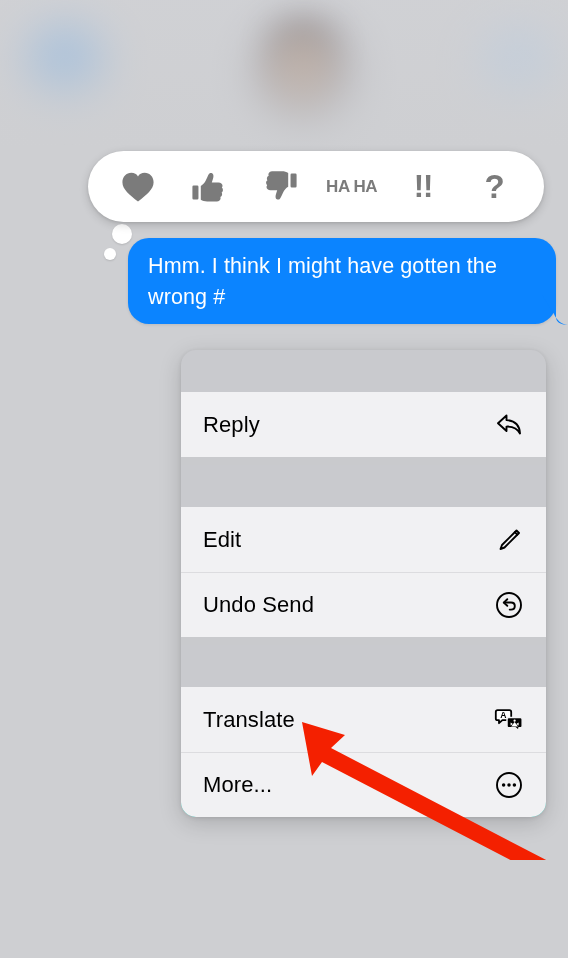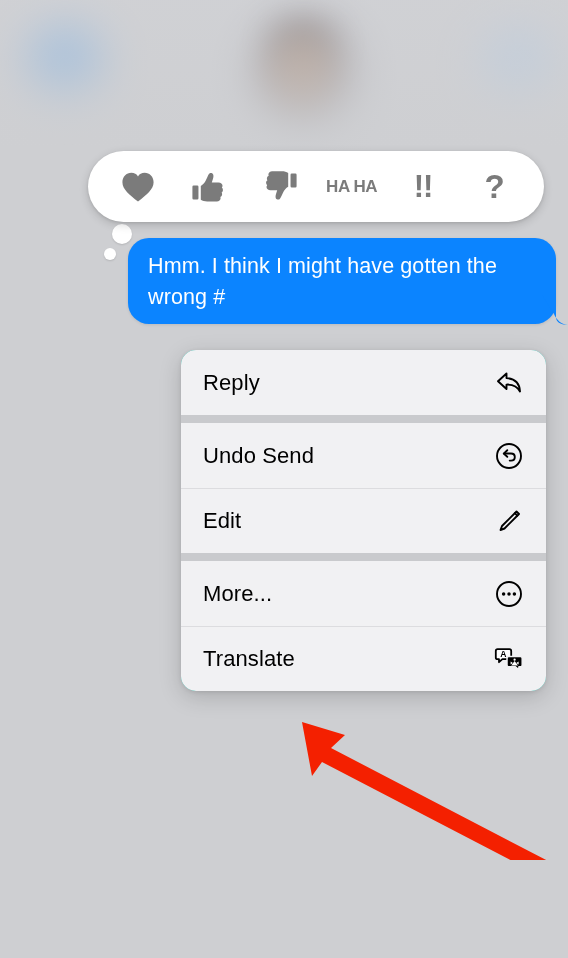--- a/index.html
+++ b/index.html
@@ -146,21 +146,21 @@
   
   .ctx-menu {
     position:absolute;
     left:181px; top:350px;
     width:365px;
     border-radius:15px;
     overflow:hidden;
     box-shadow:0 6px 22px rgba(0,0,0,.17), 0 1px 4px rgba(0,0,0,.10);
     background:#c9cace;
   }
-  .ctx-group { background:#14b8a6; }
+  .ctx-group { background:#14b8a6;margin-top:42px; }
   .ctx-gap { height:8px; background:#c9cacd; }
 
   .ctx-item {
     position:relative;
     height:65px;
     display:flex;
     align-items:center;
     justify-content:space-between;
     padding:0 22px 0 22px;
     background:#f1f1f3;
@@ -269,70 +269,70 @@
             <path d="M11.5 3.5 L3 11.2 L11.5 19 V14.6 C18 14.3 22.5 16.6 25 21.5 C24.6 13.4 20 8.6 11.5 8.1 Z"></path>
           </svg>
         </span>
       </div>
     </div>
 
     <div class="ctx-gap"></div>
 
     <div class="ctx-group">
       <div class="ctx-item">
+        <span class="ctx-label">Edit</span>
+        <span class="ctx-icon">
+          <svg width="28" height="28" viewBox="0 0 28 28" fill="none" stroke="#000" stroke-width="1.9" stroke-linecap="round" stroke-linejoin="round">
+            <path d="M21.5 4.5 L24 7 L9.5 21.5 L5.5 23 L7 19 Z"></path>
+            <path d="M19.8 6.2 L22.3 8.7"></path>
+          </svg>
+        </span>
+      </div>
+      <div class="ctx-item">
         <span class="ctx-label">Undo Send</span>
         <span class="ctx-icon">
           <svg width="28" height="28" viewBox="0 0 28 28" fill="none" stroke="#000" stroke-width="1.9">
             <circle cx="14" cy="14" r="12"></circle>
             <path d="M9.2 11.5 H16 c2.3 0 3.8 1.5 3.8 3.5 0 2-1.5 3.6-3.8 3.6 h-1.3" stroke-linecap="round" stroke-linejoin="round"></path>
             <path d="M12.3 8.2 L8.7 11.6 L12.3 14.8" stroke-linecap="round" stroke-linejoin="round"></path>
           </svg>
         </span>
       </div>
-      <div class="ctx-item">
-        <span class="ctx-label">Edit</span>
-        <span class="ctx-icon">
-          <svg width="28" height="28" viewBox="0 0 28 28" fill="none" stroke="#000" stroke-width="1.9" stroke-linecap="round" stroke-linejoin="round">
-            <path d="M21.5 4.5 L24 7 L9.5 21.5 L5.5 23 L7 19 Z"></path>
-            <path d="M19.8 6.2 L22.3 8.7"></path>
-          </svg>
-        </span>
-      </div>
     </div>
 
     <div class="ctx-gap"></div>
 
     <div class="ctx-group">
-      <div class="ctx-item">
-        <span class="ctx-label">More...</span>
-        <span class="ctx-icon">
-          <svg width="28" height="28" viewBox="0 0 28 28" fill="none">
-            <circle cx="14" cy="14" r="12" stroke="#000" stroke-width="1.9"></circle>
-            <circle cx="8.6" cy="14" r="1.75" fill="#000"></circle>
-            <circle cx="14" cy="14" r="1.75" fill="#000"></circle>
-            <circle cx="19.4" cy="14" r="1.75" fill="#000"></circle>
-          </svg>
-        </span>
-      </div>
       <div class="ctx-item">
         <span class="ctx-label">Translate</span>
         <span class="ctx-icon">
           <svg width="30" height="28" viewBox="0 0 30 28" fill="none">
             <path d="M3.6 4.2 h11.8 a1.8 1.8 0 0 1 1.8 1.8 v6.4 a1.8 1.8 0 0 1-1.8 1.8 H8.4 l-3.4 3 v-3 H3.6 a1.8 1.8 0 0 1-1.8-1.8 V6 a1.8 1.8 0 0 1 1.8-1.8z" fill="#fff" stroke="#000" stroke-width="1.8" stroke-linejoin="round"></path>
             <text x="9.4" y="12.1" font-family="'Liberation Sans', sans-serif" font-size="8.6" font-weight="bold" fill="#000" text-anchor="middle">A</text>
             <path d="M14.8 11.6 h11.6 a1.8 1.8 0 0 1 1.8 1.8 v6.6 a1.8 1.8 0 0 1-1.8 1.8 h-1.5 v3.1 l-3.5-3.1 h-6.6 a1.8 1.8 0 0 1-1.8-1.8 v-6.6 a1.8 1.8 0 0 1 1.8-1.8z" fill="#000" stroke="#f1f1f3" stroke-width="1.5" stroke-linejoin="round"></path>
             <g fill="#fff">
               <circle cx="20.6" cy="14.7" r="1.15"></circle>
               <path d="M20.6 16.1 l3.4 4.4 h-6.8 z"></path>
               <path d="M16.6 16.5 l2.3 1.5 -2.3 1.5z"></path>
               <path d="M24.6 16.5 l-2.3 1.5 2.3 1.5z"></path>
             </g>
           </svg>
         </span>
       </div>
+      <div class="ctx-item">
+        <span class="ctx-label">More...</span>
+        <span class="ctx-icon">
+          <svg width="28" height="28" viewBox="0 0 28 28" fill="none">
+            <circle cx="14" cy="14" r="12" stroke="#000" stroke-width="1.9"></circle>
+            <circle cx="8.6" cy="14" r="1.75" fill="#000"></circle>
+            <circle cx="14" cy="14" r="1.75" fill="#000"></circle>
+            <circle cx="19.4" cy="14" r="1.75" fill="#000"></circle>
+          </svg>
+        </span>
+      </div>
     </div>
 
   </div>
 
   <svg class="annotation-arrow" viewBox="0 0 568 958">
     <path d="M302 722 L345 735 L331 748 L575 875 L568 890 L322 762 L312 776 Z" fill="#f42000"></path>
   </svg>
 
 </div>
 

